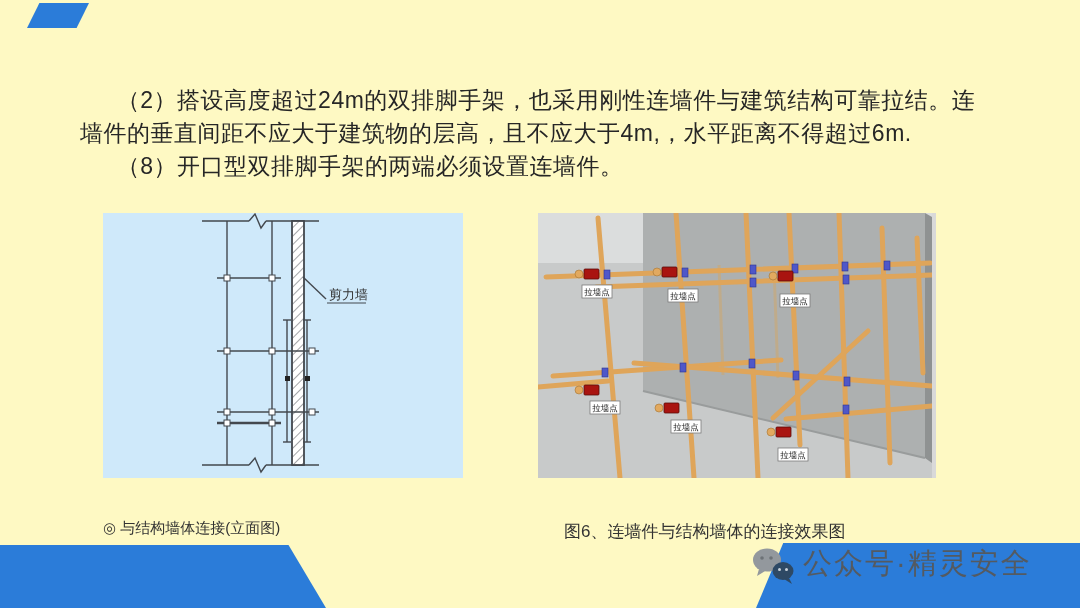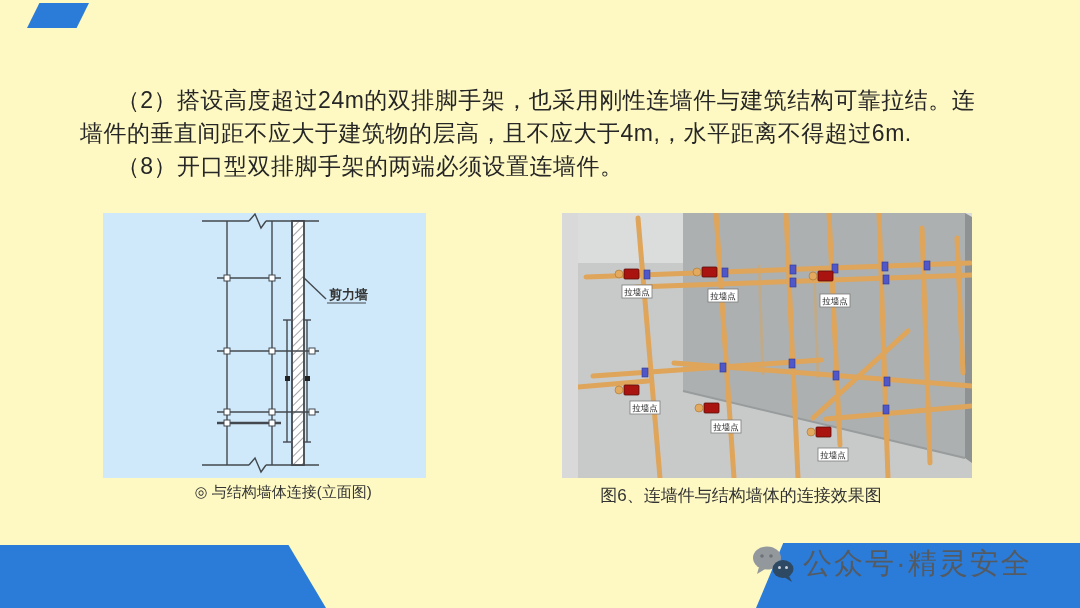--- a/index.html
+++ b/index.html
@@ -15,30 +15,30 @@
       clip-path:polygon(0 0,88.5% 0,100% 100%,0 100%); }
   .deco-bottom-right { left:756px; top:543px; width:324px; height:65px;
       clip-path:polygon(8.4% 0,100% 0,100% 100%,0 100%); }
 
   
   .text-block { position:absolute; left:80px; top:84px; width:912px;
       font-size:23px; line-height:33px; color:#262626; letter-spacing:0.5px; }
   .text-block p { text-indent:1.6em; }
 
   
-  .fig-left-panel { position:absolute; left:103px; top:213px; width:323px; height:265px;
-      background:var(--panel,#cfe9fa);font-weight:bold; }
-  .fig-right-panel { position:absolute; left:562px; top:213px; width:398px; height:265px;
-      background:#d9d9d9;padding-left:16px; }
-  .caption { position:absolute; color:#333; text-align:center; white-space:nowrap; }
+  .fig-left-panel { position:absolute; left:103px; top:213px; width:360px; height:265px;
+      background:var(--panel,#cfe9fa); }
+  .fig-right-panel { position:absolute; left:538px; top:213px; width:398px; height:265px;
+      background:#d9d9d9; }
+  .caption { position:absolute; color:#333; text-align:left; white-space:nowrap;margin-top:36px; }
   .caption-left  { left:103px; top:483px; width:360px; font-size:15px; }
-  .caption-right { left:544px; top:484px; width:394px; font-size:17px; }
-
-  
-  .watermark { position:absolute; left:751px; top:544px; display:flex; align-items:center; z-index:3; }
+  .caption-right { left:564px; top:484px; width:394px; font-size:17px; }
+
+  
+  .watermark { position:absolute; left:751px; top:544px; display:flex; align-items:flex-end; z-index:3; }
   .wm-text { font-size:29px; letter-spacing:2px; color:var(--wm,#545a61); margin-left:6px; }
 
   svg { display:block; }
 </style>
 </head>
 <body>
 
 <div class="slide">
 
   <div class="deco deco-top-left"></div>

